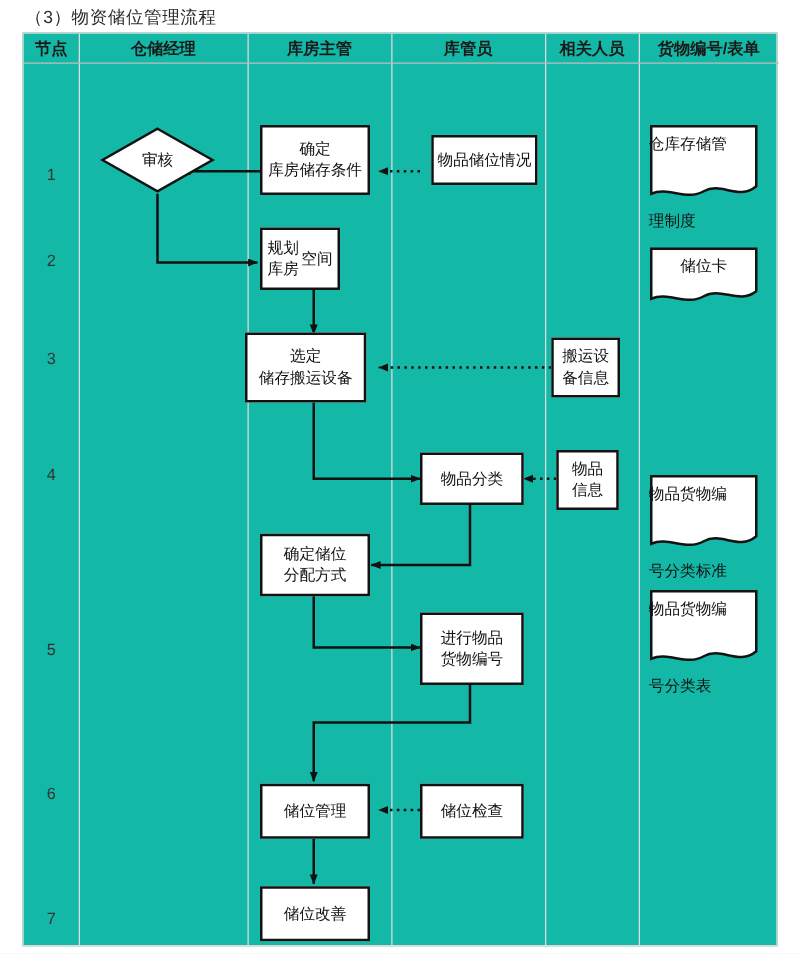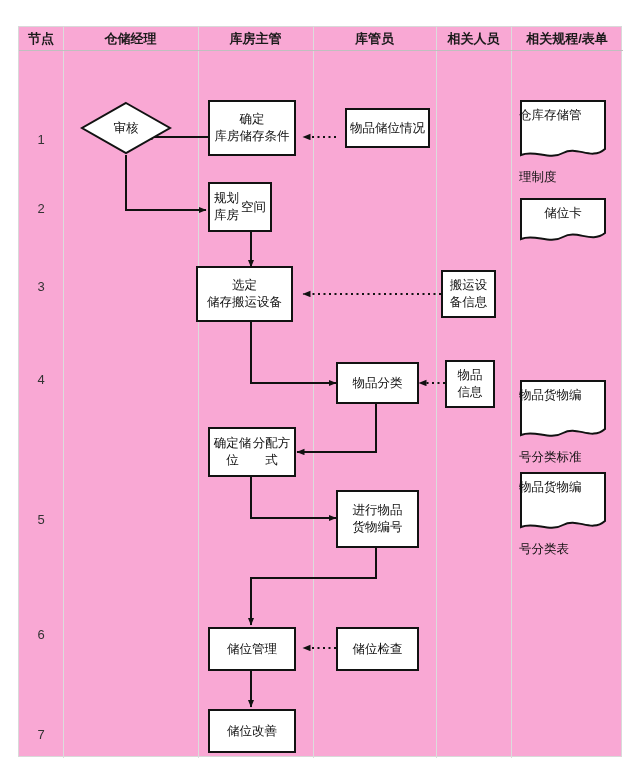--- a/index.html
+++ b/index.html
@@ -33,21 +33,21 @@
   }
   
   #table-frame {
     position: absolute;
     left: 18px;
     top: 26px;
     width: 604px;
     height: 731px;
     border: 1px solid #d9d9d9;
     box-sizing: border-box;
-    background: #f9a8d4;
+    background: #14b8a6;
   }
   .vline {
     position: absolute;
     top: 0;
     width: 1px;
     height: 731px;
     background: #dcdcdc;
   }
   #header-row {
     position: absolute;
@@ -152,36 +152,37 @@
     width: 640px;
     height: 763px;
     pointer-events: none;
   }
 </style>
 </head>
 <body>
 
 <div id="page">
 
+  <div id="caption">（3）物资储位管理流程</div>
 
   <div id="table-frame">
 
     <div class="vline" style="left:44px;"></div>
     <div class="vline" style="left:179px;"></div>
     <div class="vline" style="left:294px;"></div>
     <div class="vline" style="left:417px;"></div>
     <div class="vline" style="left:492px;"></div>
 
     <div id="header-row">
       <div class="col-head" style="left:0px;   width:44px;">节点</div>
       <div class="col-head" style="left:44px;  width:135px;">仓储经理</div>
       <div class="col-head" style="left:179px; width:115px;">库房主管</div>
       <div class="col-head" style="left:294px; width:123px;">库管员</div>
       <div class="col-head" style="left:417px; width:75px;">相关人员</div>
-      <div class="col-head" style="left:492px; width:112px;">相关规程/表单</div>
+      <div class="col-head" style="left:492px; width:112px;">货物编号/表单</div>
     </div>
 
     <div class="row-num" style="top:105px;">1</div>
     <div class="row-num" style="top:174px;">2</div>
     <div class="row-num" style="top:252px;">3</div>
     <div class="row-num" style="top:345px;">4</div>
     <div class="row-num" style="top:485px;">5</div>
     <div class="row-num" style="top:600px;">6</div>
     <div class="row-num" style="top:700px;">7</div>
   </div>
@@ -279,21 +280,21 @@
 
     <div class="node" style="left:336px; top:362px; width:83px; height:42px;">
       <span>物品分类</span>
     </div>
 
     <div class="node" style="left:445px; top:360px; width:50px; height:48px; flex-direction:column;">
       <span>物品</span>
       <span>信息</span>
     </div>
 
-    <div class="node" style="left:208px; top:427px; width:88px; height:50px; flex-direction:row;">
+    <div class="node" style="left:208px; top:427px; width:88px; height:50px; flex-direction:column;">
       <span>确定储位</span>
       <span>分配方式</span>
     </div>
 
     <div class="doc-wrap" style="left:519px; top:379px; width:88px; height:64px;">
       <svg width="88" height="64" viewBox="0 0 88 64">
         <path d="M2,2 L86,2 L86,50 C72,62 58,46 44,54 C30,62 16,50 2,56 Z" fill="#ffffff" stroke="#121212" stroke-width="2"></path>
       </svg>
       <div class="doc-label" style="flex-direction:column;">
         <span>物品货物编</span>

